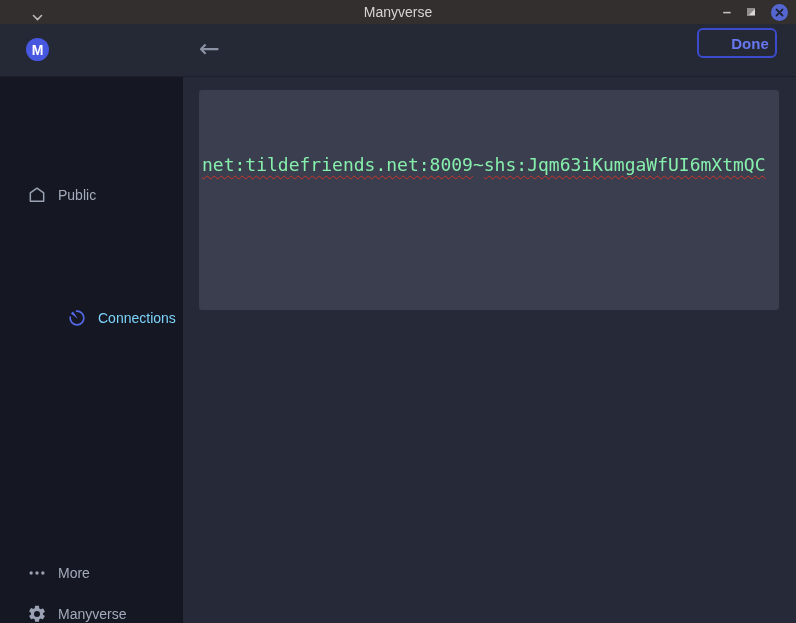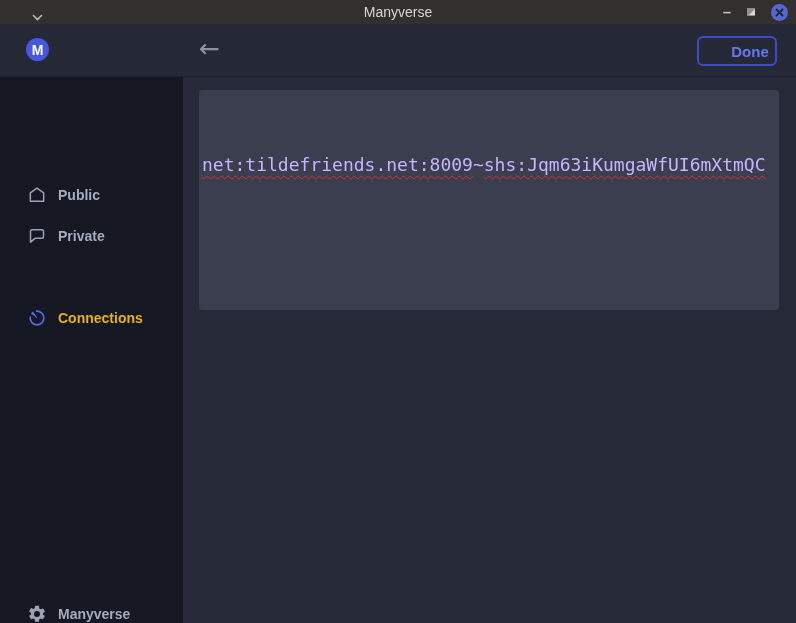--- a/index.html
+++ b/index.html
@@ -17,37 +17,37 @@
   .tb-close{width:17px;height:17px;border-radius:50%;background:#5566d0;cursor:pointer;
             display:flex;align-items:center;justify-content:center;}
   
   .appbar{position:absolute;top:24px;left:0;right:0;height:52px;background:#252936;
           border-bottom:1px solid #1d2029;}
   .logo{position:absolute;left:26px;top:14px;width:23px;height:23px;border-radius:50%;
         background:#4757e0;color:#fff;font-weight:bold;font-size:14px;
         display:flex;align-items:center;justify-content:center;cursor:pointer;}
   .back{position:absolute;left:199px;top:10px;font-family:"DejaVu Sans",sans-serif;
         font-size:25px;color:#8a92a4;cursor:pointer;line-height:30px;}
-  .done-btn{position:absolute;right:19px;top:12px;width:80px;height:30px;box-sizing:border-box;
+  .done-btn{position:absolute;right:19px;top:4px;width:80px;height:30px;box-sizing:border-box;
             background:transparent;border:2px solid #3c4bce;border-radius:6px;
             color:#6677f0;font-size:15px;font-weight:bold;font-family:"Liberation Sans",sans-serif;
             cursor:pointer;padding-left:32px;}
   
   .sidebar{position:absolute;top:77px;left:0;width:183px;bottom:0;background:#151822;}
   .side-item{position:absolute;left:0;width:183px;height:42px;display:flex;align-items:center;
              padding-left:27px;box-sizing:border-box;gap:11px;color:#a4abbc;
-             font-size:14px;font-weight:700;cursor:pointer;}
+             font-size:14px;font-weight:400;cursor:pointer;}
   .side-item svg{flex:0 0 auto;}
-  .side-item.active{color:#eab308;}
+  .side-item.active{color:#7dd3fc;margin-left:40px;}
   
   .main{position:absolute;top:77px;left:183px;right:0;bottom:0;background:#262a38;}
   .invite-field{position:absolute;left:16px;top:13px;width:580px;height:220px;box-sizing:border-box;
                 background:#3a3e4f;border-radius:3px;padding:5px 3px;
                 font-family:"DejaVu Sans Mono",monospace;font-size:18px;line-height:28px;
-                color:#c4b5fd;white-space:pre;overflow:hidden;cursor:text;}
+                color:#86efac;white-space:pre;overflow:hidden;cursor:text;}
   .sq{text-decoration-line:underline;text-decoration-style:wavy;
       text-decoration-color:#cc342b;text-decoration-thickness:1px;text-underline-offset:4px;}
 </style>
 </head>
 <body>
 
 <div class="window">
 
   <div class="titlebar">
     <span class="tb-menu">
@@ -78,36 +78,38 @@
 
   <div class="sidebar">
 
     <div class="side-item" style="top:97px">
       <svg width="20" height="20" viewBox="0 0 24 24">
           <path d="M4,9.4 L12,3.8 L20,9.4 V19.6 H4 Z" fill="none" stroke="#9aa2b4" stroke-width="1.8" stroke-linejoin="round"></path>
         </svg>
       <span>Public</span>
     </div>
 
-    <div class="side-item" style="top:138px">
-      <svg width="20" height="20" viewBox="0 0 24 24">
-          <path d="M6,4.5 H18 a1.8,1.8 0 0 1 1.8,1.8 V13 a1.8,1.8 0 0 1 -1.8,1.8 H9.6 L4.2,19.4 V6.3 a1.8,1.8 0 0 1 1.8,-1.8 Z" fill="none" stroke="#9aa2b4" stroke-width="1.8" stroke-linejoin="round"></path>
-        </svg>
-      <span>Private</span>
-    </div>
 
 
     <div class="side-item active" style="top:220px">
       <svg width="20" height="20" viewBox="0 0 24 24">
         <circle cx="12" cy="12" r="8.2" fill="none" stroke="#5468e8" stroke-width="2" stroke-dasharray="40.5 11" stroke-dashoffset="13.7" stroke-linecap="round"></circle>
         <path d="M13,13 L4.6,6.6 L7.2,4.2 Z" fill="#5468e8"></path>
       </svg>
       <span>Connections</span>
     </div>
 
+    <div class="side-item" style="top:475px">
+      <svg width="20" height="20" viewBox="0 0 24 24">
+        <circle cx="5" cy="12" r="2" fill="#9aa2b4"></circle>
+          <circle cx="12" cy="12" r="2" fill="#9aa2b4"></circle>
+          <circle cx="19" cy="12" r="2" fill="#9aa2b4"></circle>
+      </svg>
+      <span>More</span>
+    </div>
 
     <div class="side-item" style="top:516px">
       <svg width="20" height="20" viewBox="0 0 24 24">
         <path fill="#9aa2b4" d="M19.14,12.94a7.07,7.07 0 0,0 .06-.94 7.07,7.07 0 0,0-.06-.94l2.03-1.58a.5.5 0 0,0 .12-.64l-1.92-3.32a.5.5 0 0,0-.61-.22l-2.39.96a7.3,7.3 0 0,0-1.62-.94l-.36-2.54A.5.5 0 0,0 13.9,2h-3.8a.5.5 0 0,0-.49.42l-.36,2.54a7.3,7.3 0 0,0-1.62.94l-2.39-.96a.5.5 0 0,0-.61.22L2.71,8.48a.5.5 0 0,0 .12.64l2.03,1.58a7.07,7.07 0 0,0 0,1.88l-2.03,1.58a.5.5 0 0,0-.12.64l1.92,3.32c.14.24.42.34.61.22l2.39-.96c.5.38 1.03.7 1.62.94l.36,2.54c.04.24.24.42.49.42h3.8c.25,0 .45-.18.49-.42l.36-2.54a7.3,7.3 0 0,0 1.62-.94l2.39.96c.24.1.5,0 .61-.22l1.92-3.32a.5.5 0 0,0-.12-.64ZM12,15.6A3.6,3.6 0 1,1 15.6,12 3.6,3.6 0 0,1 12,15.6Z"></path>
       </svg>
       <span>Manyverse</span>
     </div>
 
   </div>
 

